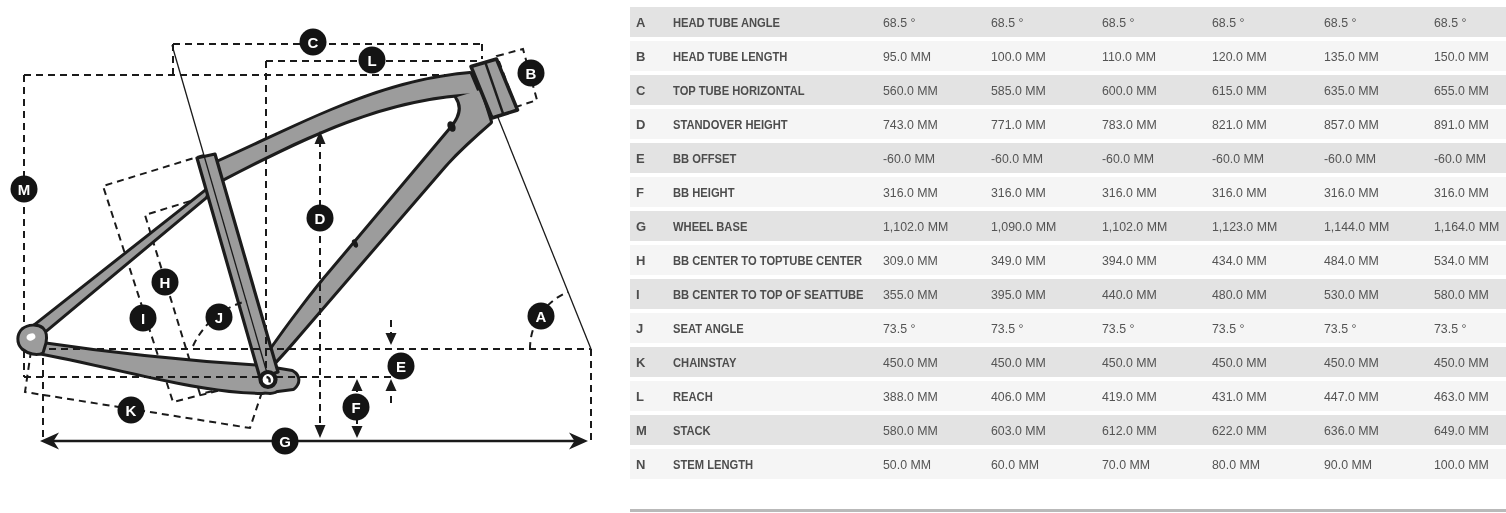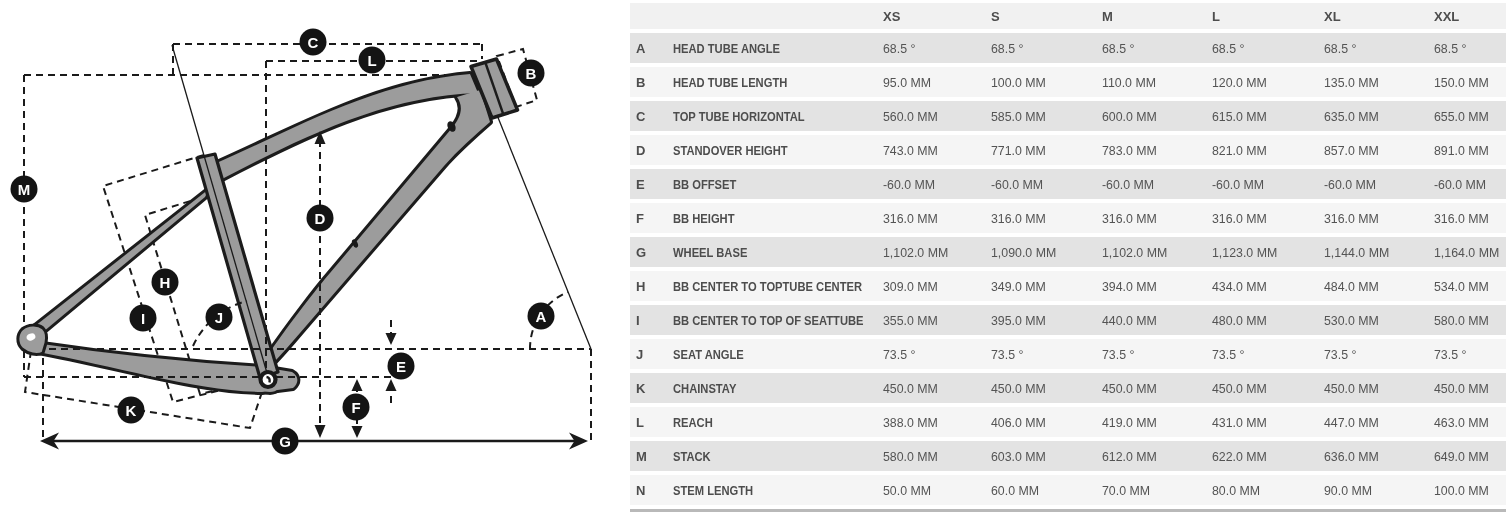--- a/index.html
+++ b/index.html
@@ -152,30 +152,20 @@
         <col style="width:111px">
         <col style="width:110px">
         <col style="width:112px">
         <col style="width:110px">
         <col style="width:72px">
       </colgroup>
 <tbody>
         <tr class="sp0">
           <td colspan="8"></td>
         </tr>
-<tr class="hdr">
-          <td></td>
-          <td></td>
-          <td>XS</td>
-          <td>S</td>
-          <td>M</td>
-          <td>L</td>
-          <td>XL</td>
-          <td>XXL</td>
-        </tr>
 <tr class="sp">
           <td colspan="8"></td>
         </tr>
 <tr class="r odd">
           <td class="let">A</td>
           <td class="lab"><span>HEAD TUBE ANGLE</span></td>
           <td class="val"><span>68.5 °</span></td>
           <td class="val"><span>68.5 °</span></td>
           <td class="val"><span>68.5 °</span></td>
           <td class="val"><span>68.5 °</span></td>

